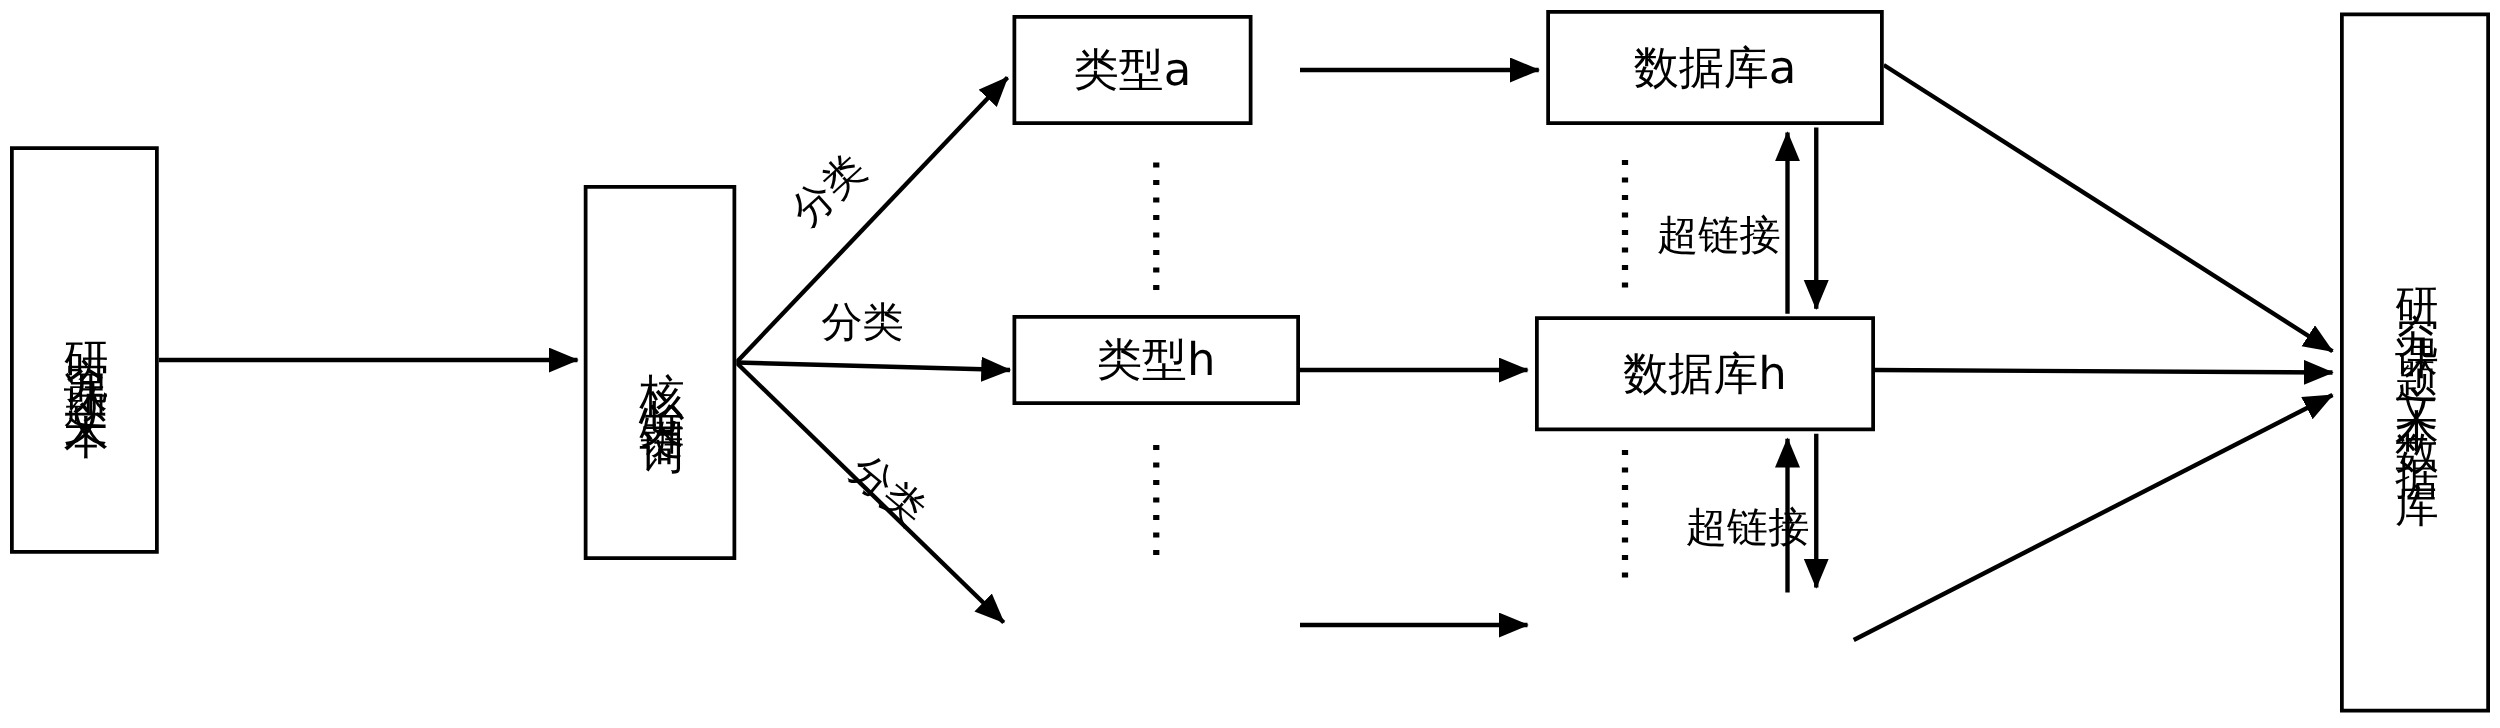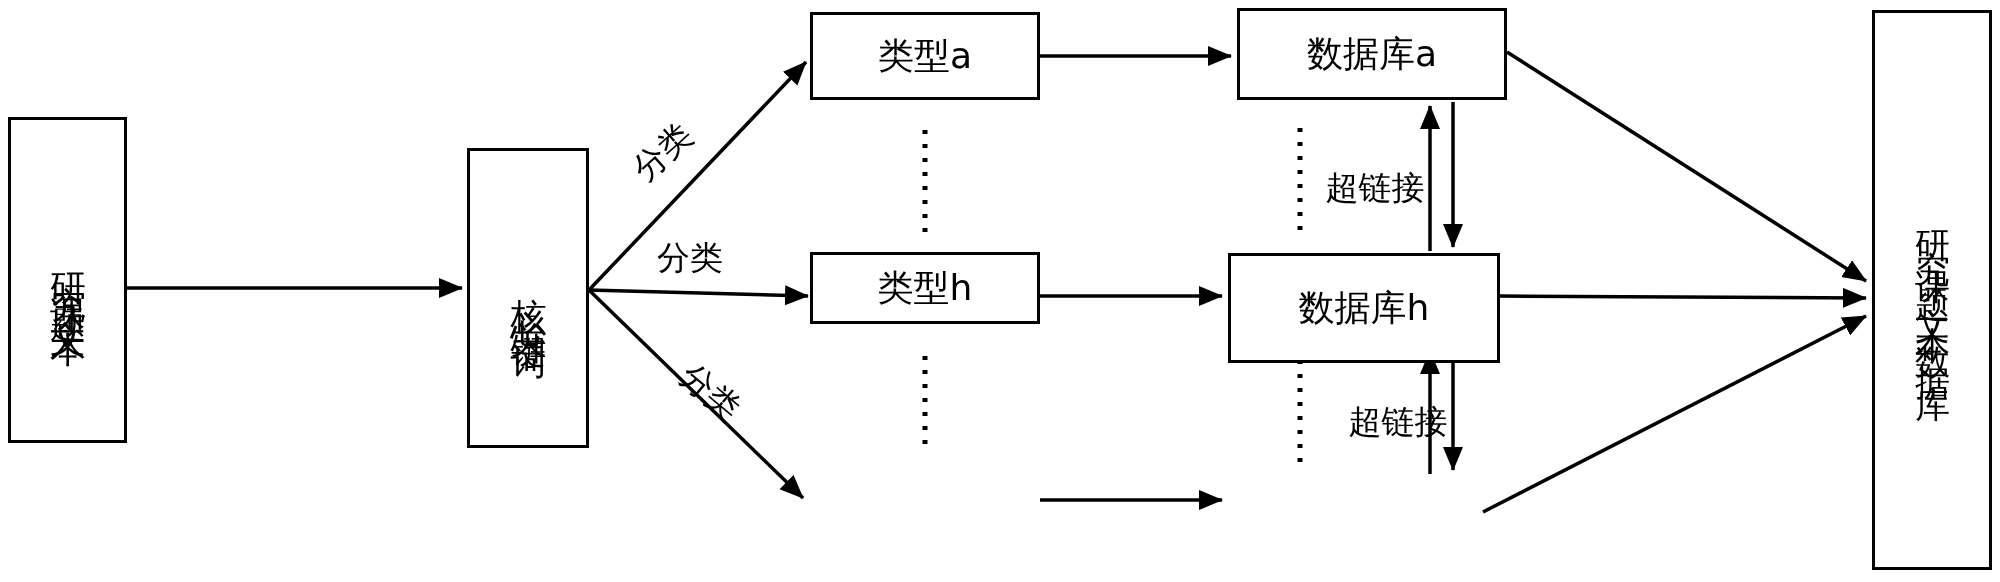--- a/index.html
+++ b/index.html
@@ -91,31 +91,31 @@
 
 
   <div class="box" style="left:467px; top:148px; width:122px; height:300px;">
     <span class="vtext">核心关键词</span>
   </div>
 
   <div class="flabel rot-up" style="left:603px; top:130px; width:120px;">分类</div>
   <div class="flabel" style="left:630px; top:236px; width:120px;">分类</div>
   <div class="flabel rot-down" style="left:650px; top:370px; width:120px;">分类</div>
 
-  <div class="box" style="left:810px; top:12px; width:230px; height:88px;">
+  <div class="box" style="left:810px; top:12px; width:192px; height:88px;">
     <span class="hlabel">类型a</span>
   </div>
   <div class="box" style="left:810px; top:252px; width:230px; height:72px;">
     <span class="hlabel">类型h</span>
   </div>
 
   <div class="box" style="left:1237px; top:8px; width:270px; height:92px;">
     <span class="hlabel">数据库a</span>
   </div>
-  <div class="box" style="left:1228px; top:253px; width:272px; height:110px;">
+  <div class="box" style="left:1228px; top:253px; width:272px; height:92px;">
     <span class="hlabel">数据库h</span>
   </div>
 
   <div class="flabel" style="left:1295px; top:166px; width:160px;">超链接</div>
   <div class="flabel" style="left:1318px; top:400px; width:160px;">超链接</div>
 
   <div class="box" style="left:1872px; top:10px; width:120px; height:560px;">
     <span class="vtext wide">研究课题文本数据库</span>
   </div>
 

